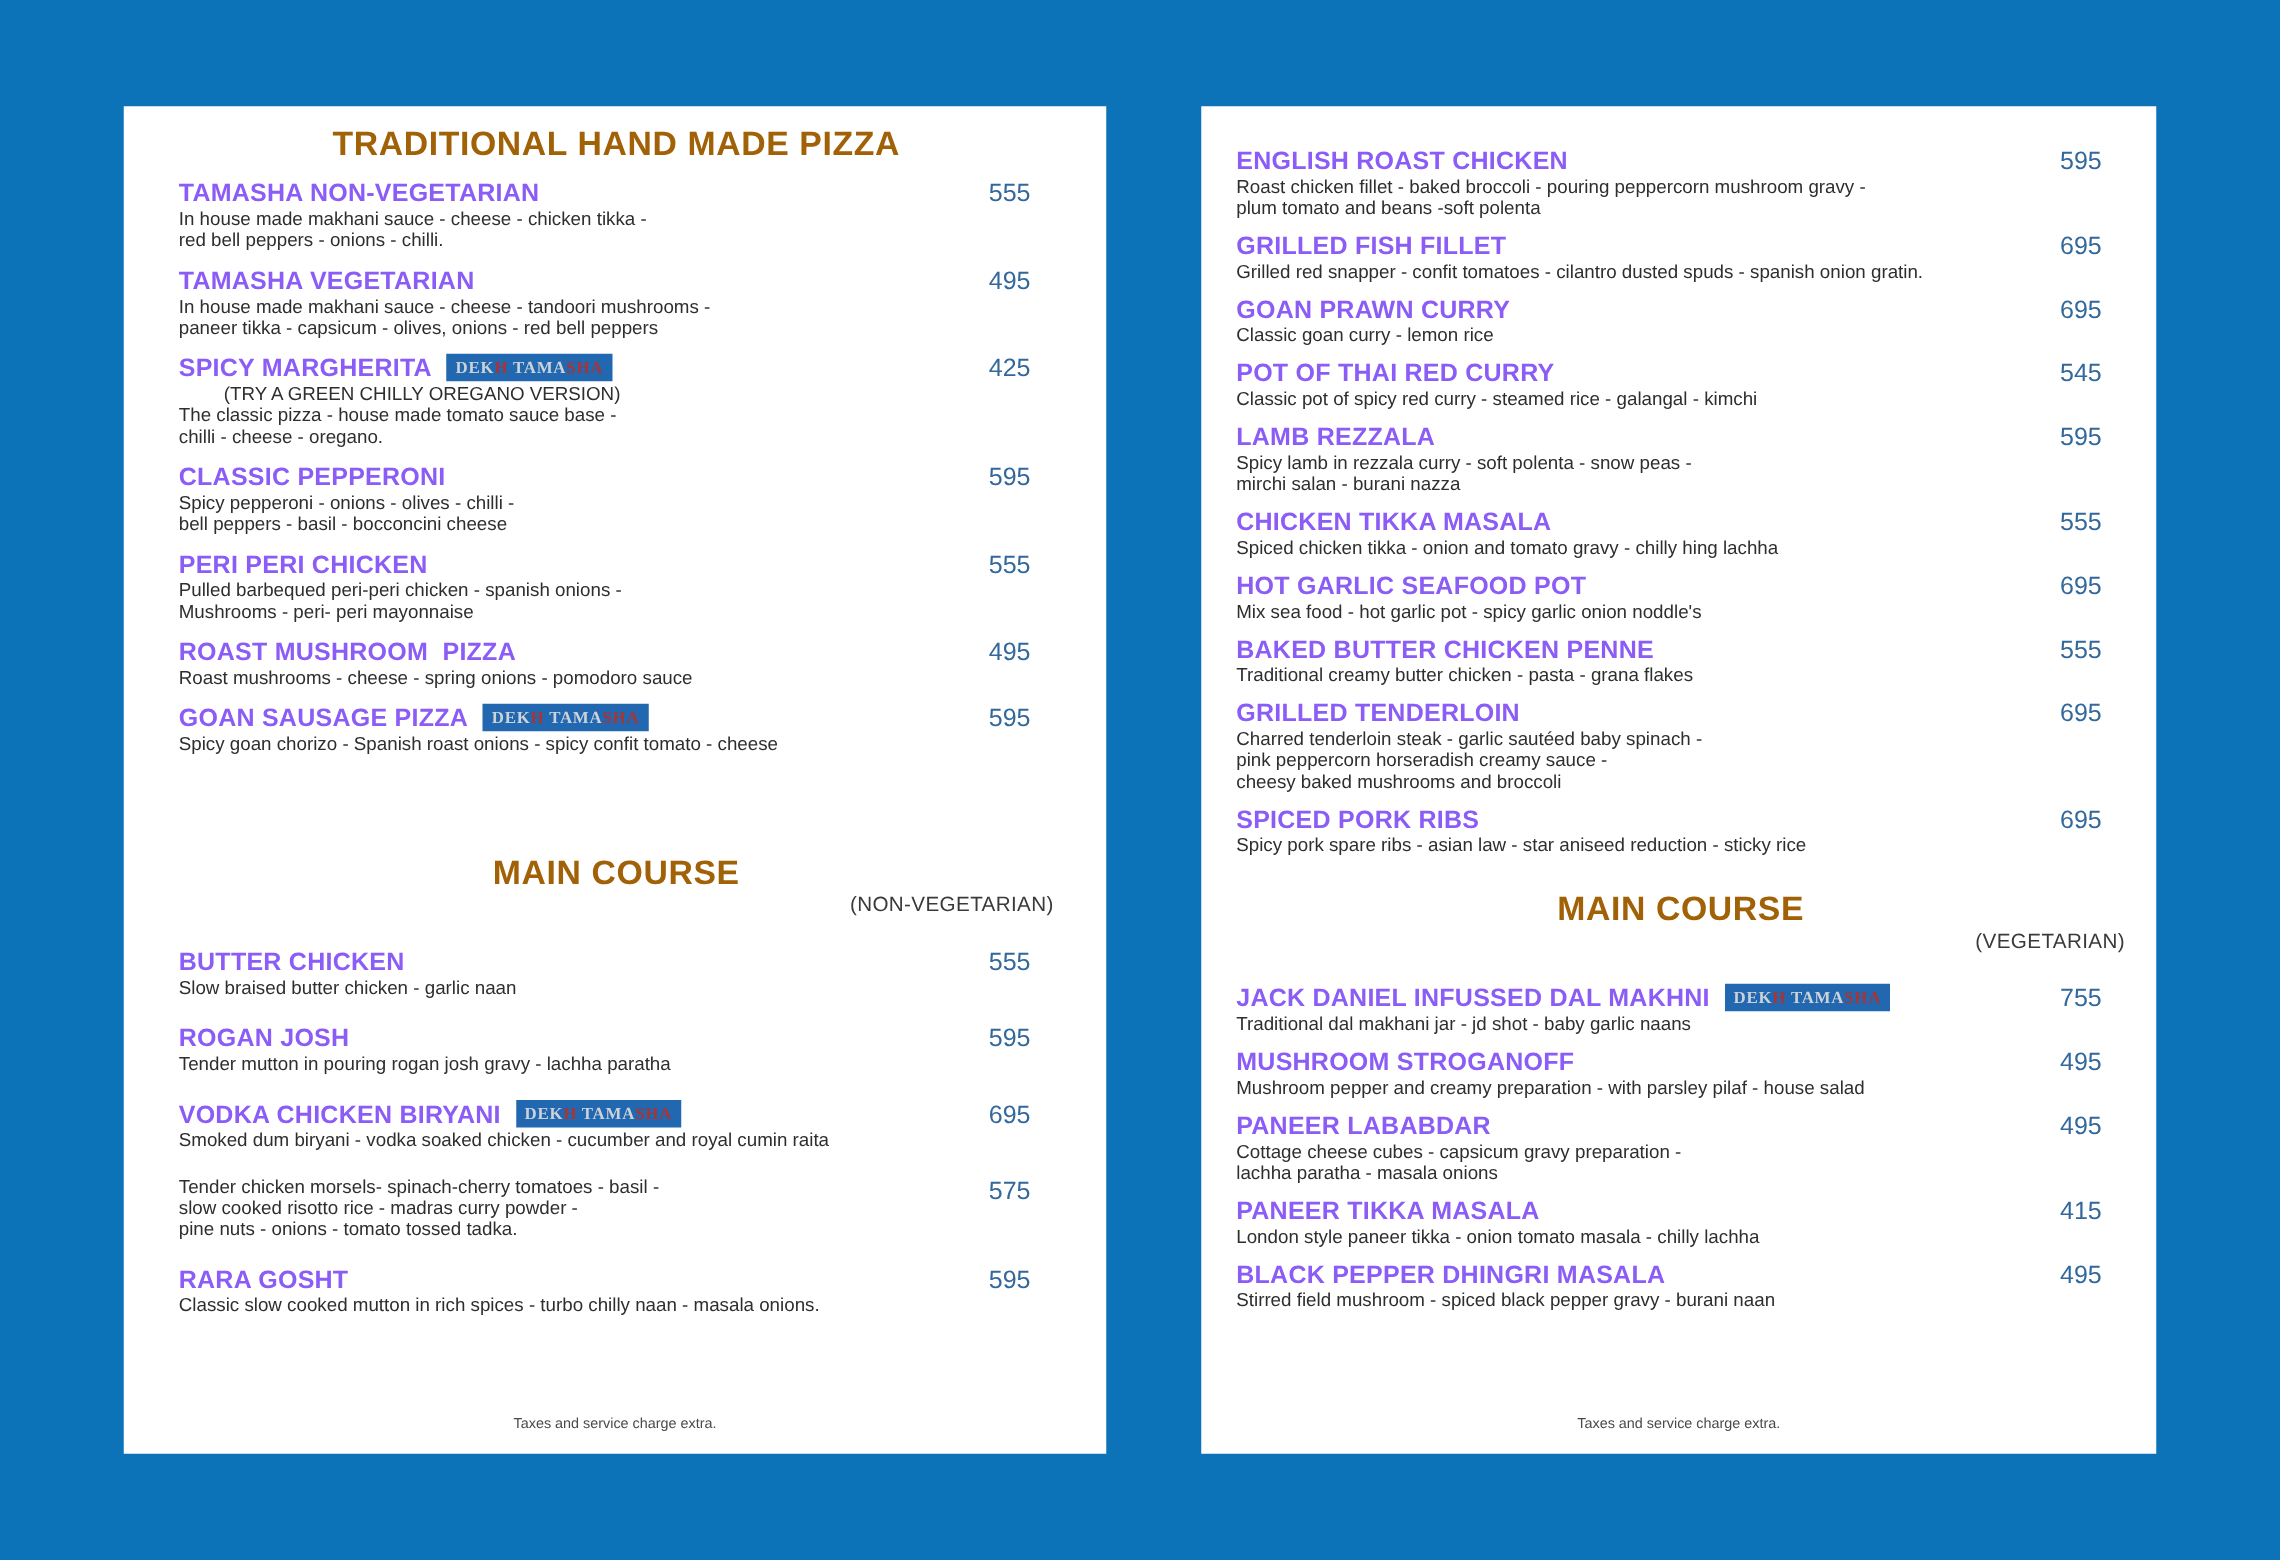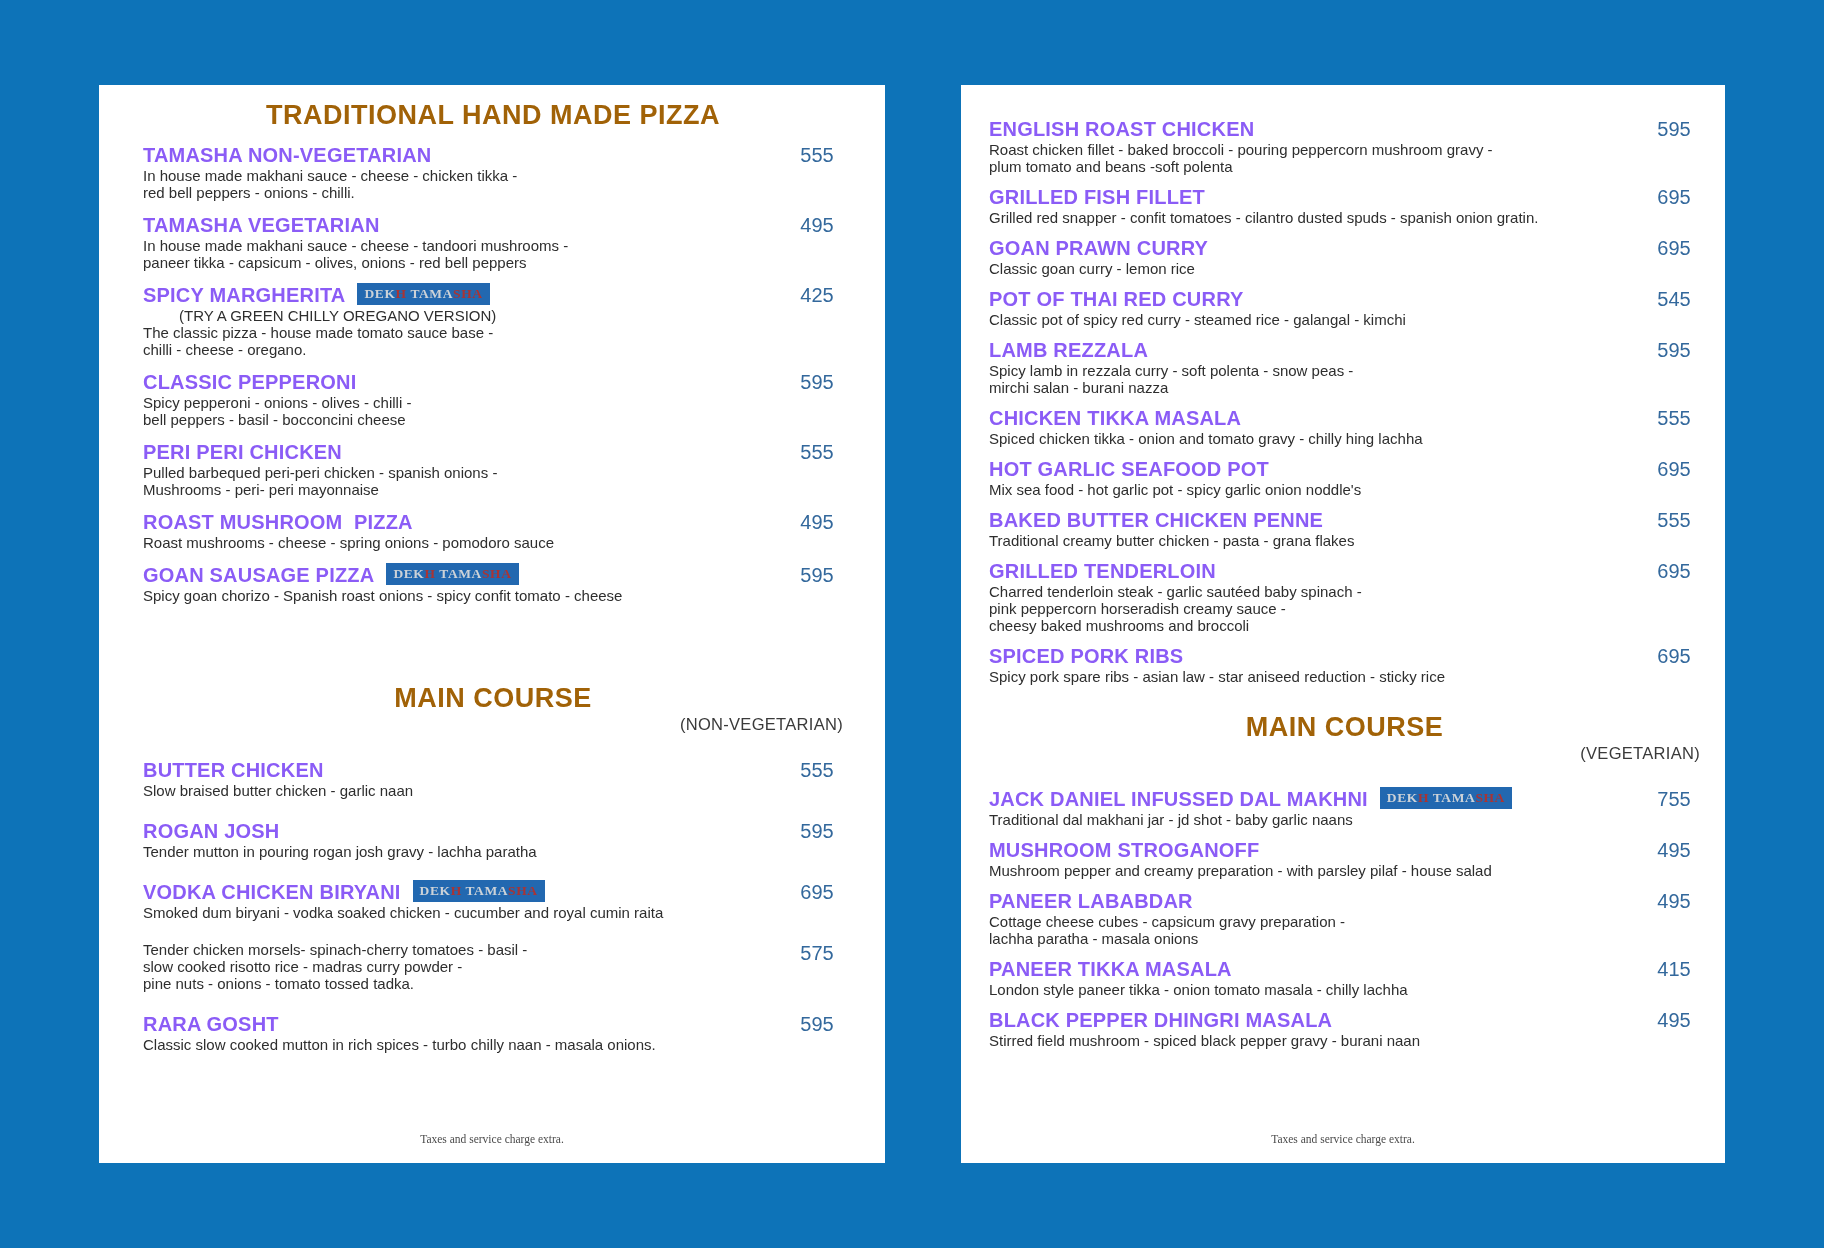--- a/index.html
+++ b/index.html
@@ -35,34 +35,34 @@
 
   .item-main{flex:1;padding-right:10px;}
   .item-title-line{display:flex;align-items:center;}
   .item-name{
     font-size:20px;line-height:24px;font-weight:700;
     color:#8b5cf6;letter-spacing:.2px;white-space:pre-wrap;
   }
   .item-note{font-size:15px;line-height:17px;color:#2e2e2e;margin-left:36px;}
   .item-desc{font-size:15px;line-height:17px;color:#2e2e2e;}
   .item-price{
-    width:52px;text-align:center;flex:0 0 auto;
+    width:52px;text-align:left;flex:0 0 auto;
     font-size:20px;line-height:24px;color:#33689c;font-weight:400;
   }
 
   .badge{
     display:inline-block;background:#2268b0;margin-left:12px;
     padding:3px 7px 4px 7px;
     font-family:"Liberation Serif", serif;font-weight:700;
     font-size:13.5px;line-height:15px;letter-spacing:.6px;
     white-space:nowrap;position:relative;top:-1px;
   }
   .footer-note{
     position:absolute;bottom:18px;left:0;right:0;text-align:center;
-    font-size:11.5px;color:#4a4a4a;font-family:Liberation Serif, serif;
+    font-size:11.5px;color:#4a4a4a;
   }
 </style>
 </head>
 <body style="background: rgb(13, 115, 184);">
 
 <section class="page page-left">
   <div id="left-sections">
       <div class="menu-section first">
         <div class="section-heading">TRADITIONAL HAND MADE PIZZA</div>
         <div class="menu-item">

